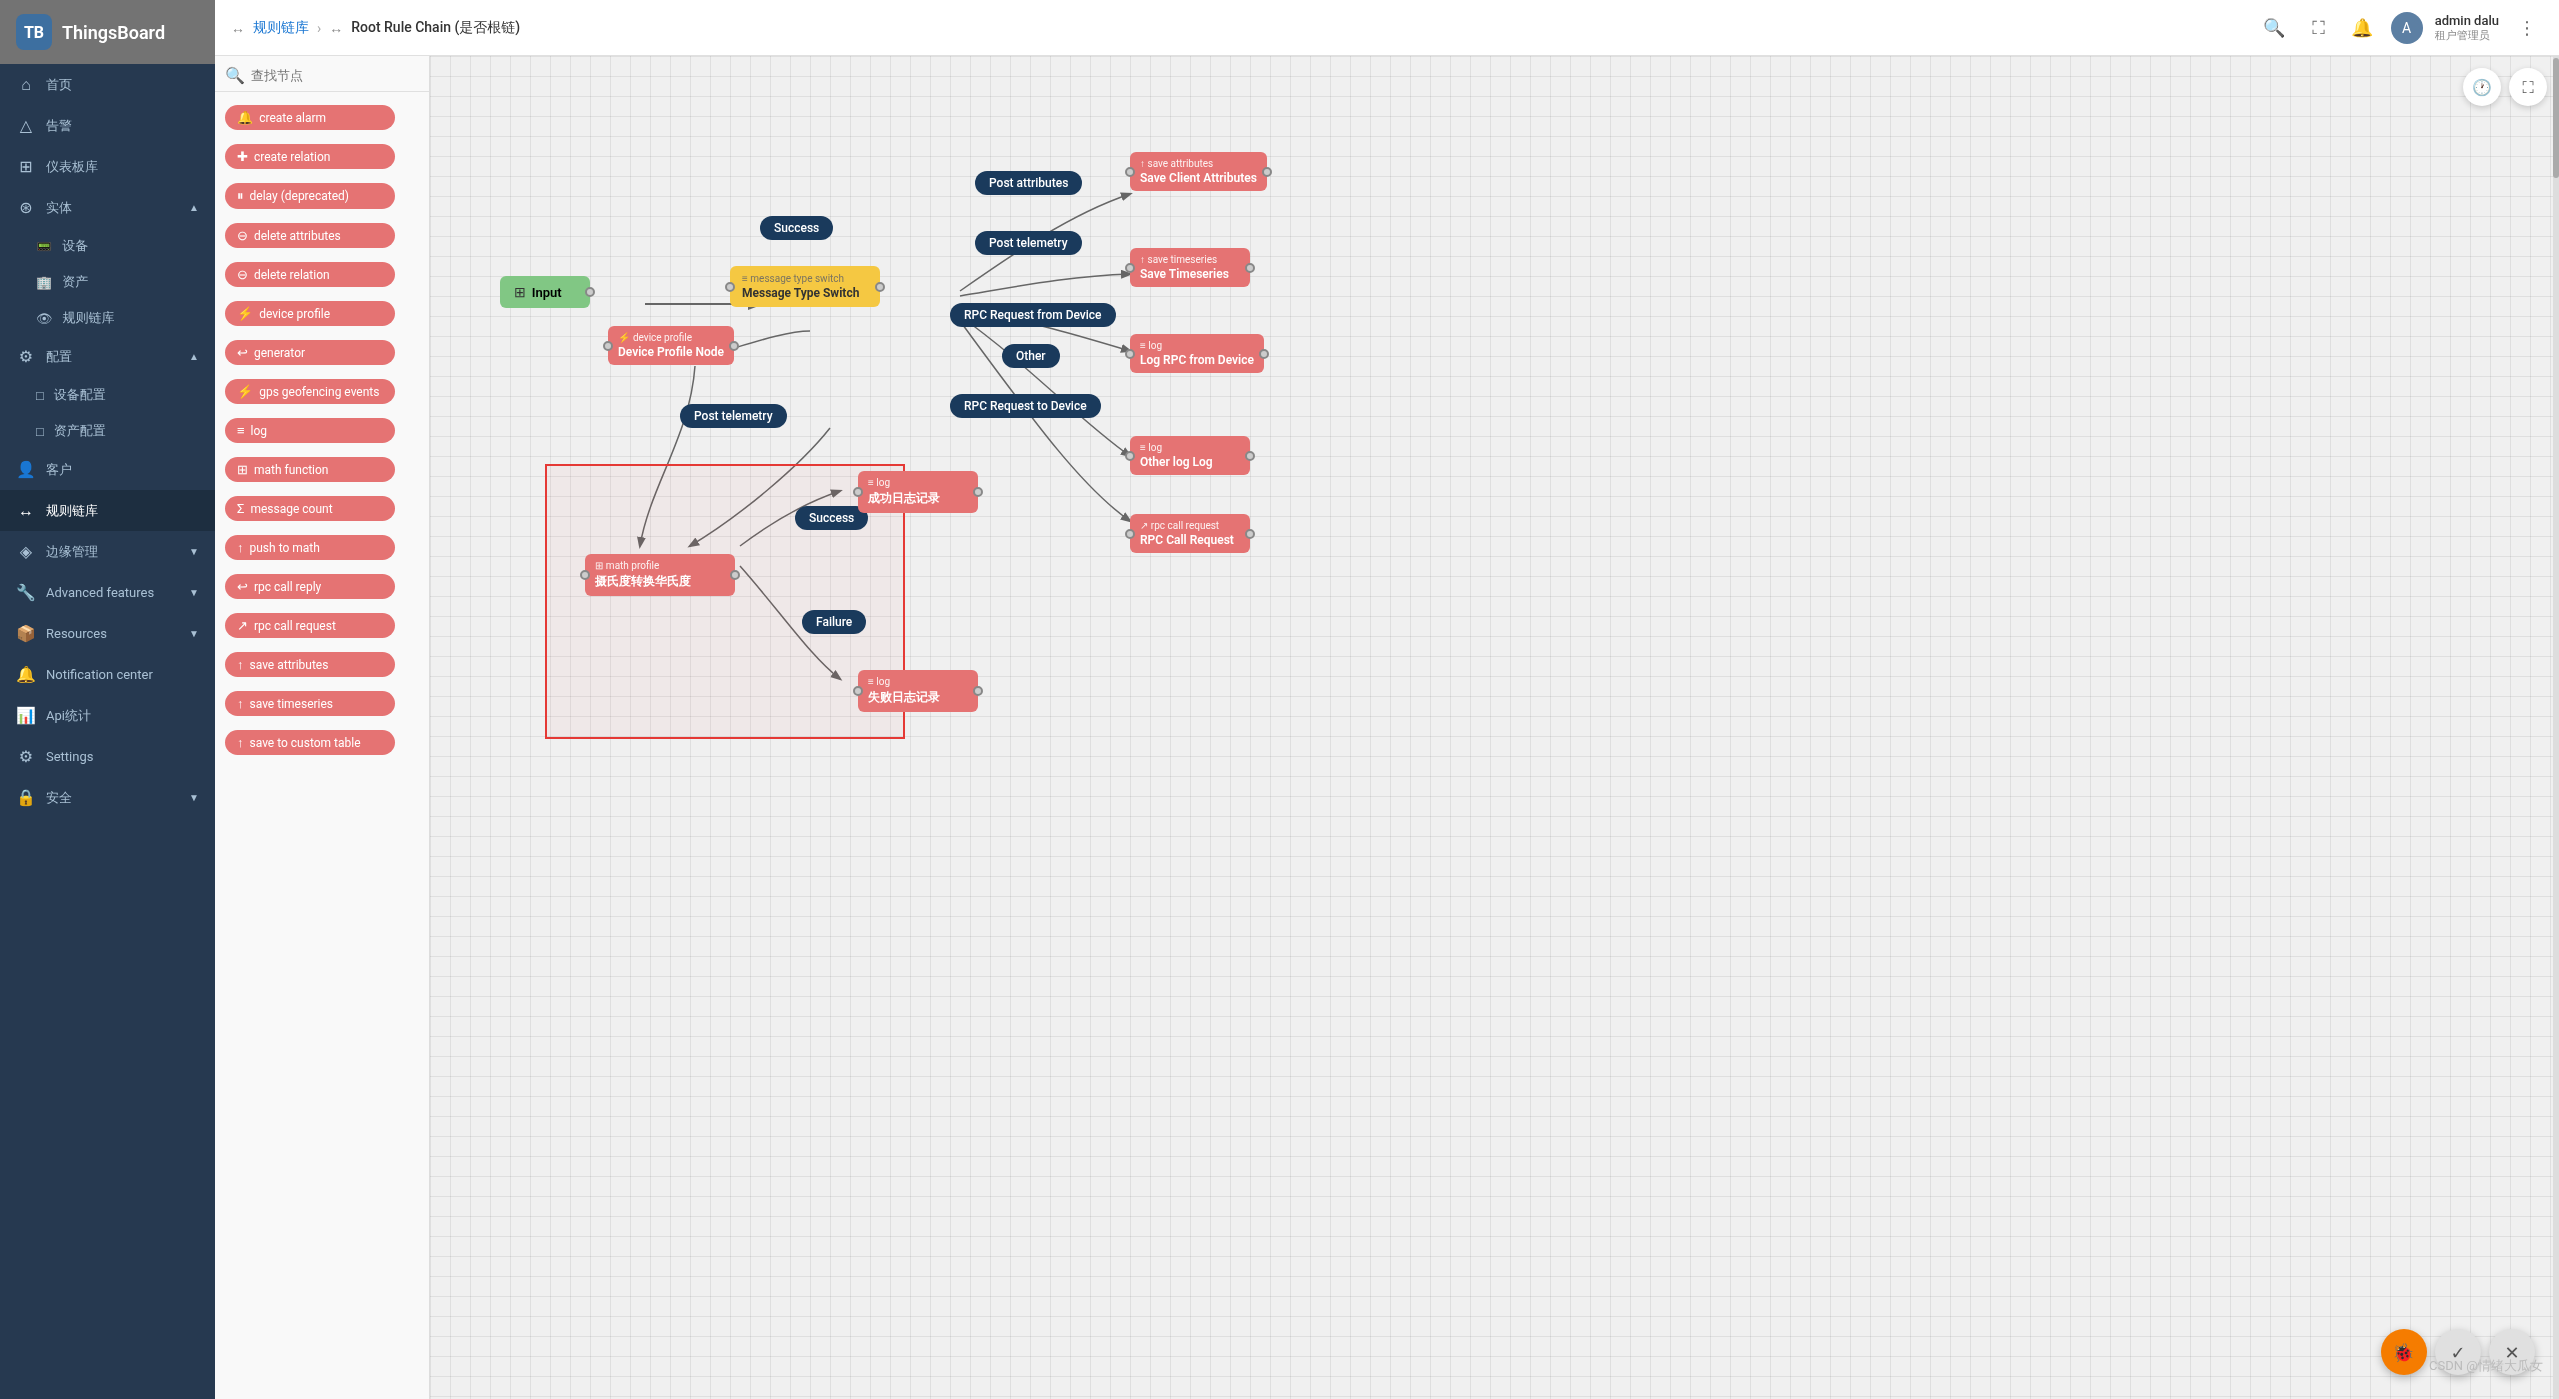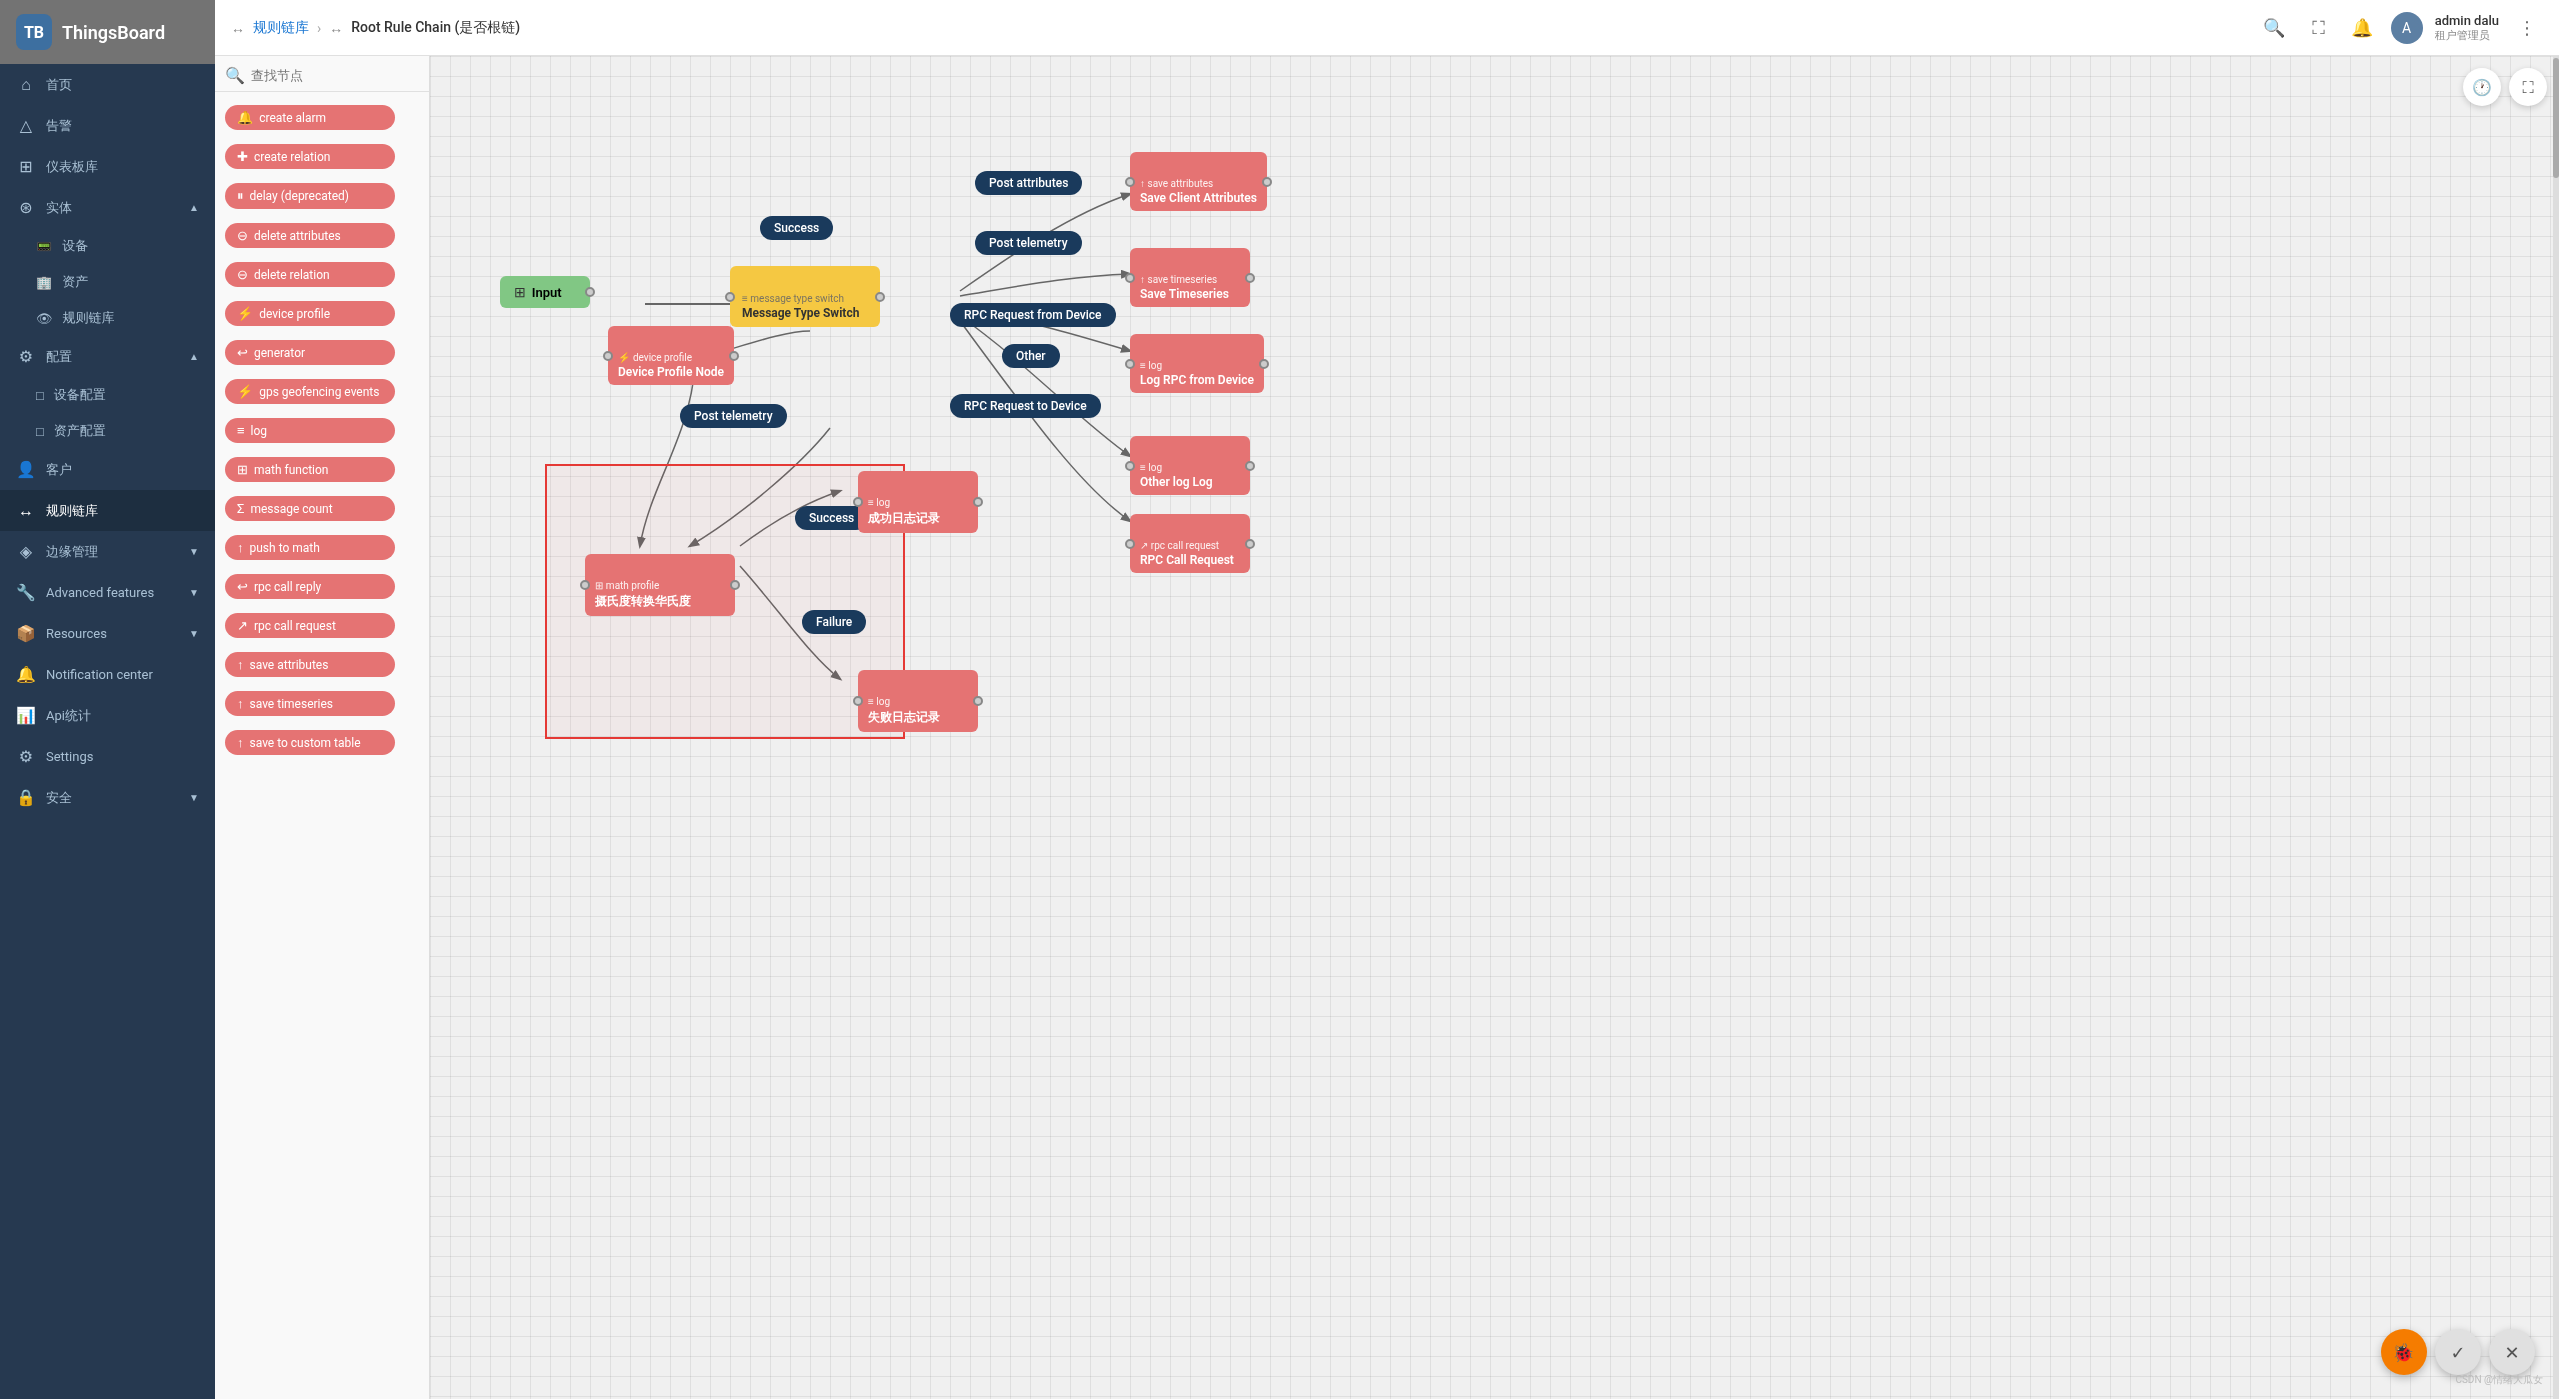--- a/index.html
+++ b/index.html
@@ -190,21 +190,21 @@
       padding: 6px 10px;
       font-size: 11px;
       color: #fff;
       cursor: move;
       user-select: none;
       display: flex;
       flex-direction: column;
       gap: 2px;
       min-width: 120px;
     }
-    .flow-node .node-type { font-size: 10px; opacity: 0.85; margin-top: 20px; }
+    .flow-node .node-type { font-size: 10px; opacity: 0.85; }
     .flow-node .node-name { font-weight: 600; font-size: 12px; }
     .flow-node-pink { background: #e57373; }
     .flow-node-yellow { background: #f5c842; color: #333; }
     .flow-node-green { background: #81c784; color: #333; }
 
     .flow-label {
       position: absolute;
       background: #1a3a5c;
       color: #fff;
       border-radius: 12px;
@@ -281,23 +281,23 @@
       width: 100%;
       height: 120px;
       background: #aaa;
       border-radius: 3px;
       margin-top: 30%;
     }
 
     
     .watermark {
       position: absolute;
-      bottom: 12px;
+      bottom: 24px;
       right: 16px;
-      font-size: 10px;
+      font-size: 13px;
       color: #bbb;
     }
 
     .node-port {
       width: 10px; height: 10px;
       border-radius: 50%;
       background: #ccc;
       border: 2px solid #888;
       position: absolute;
     }

